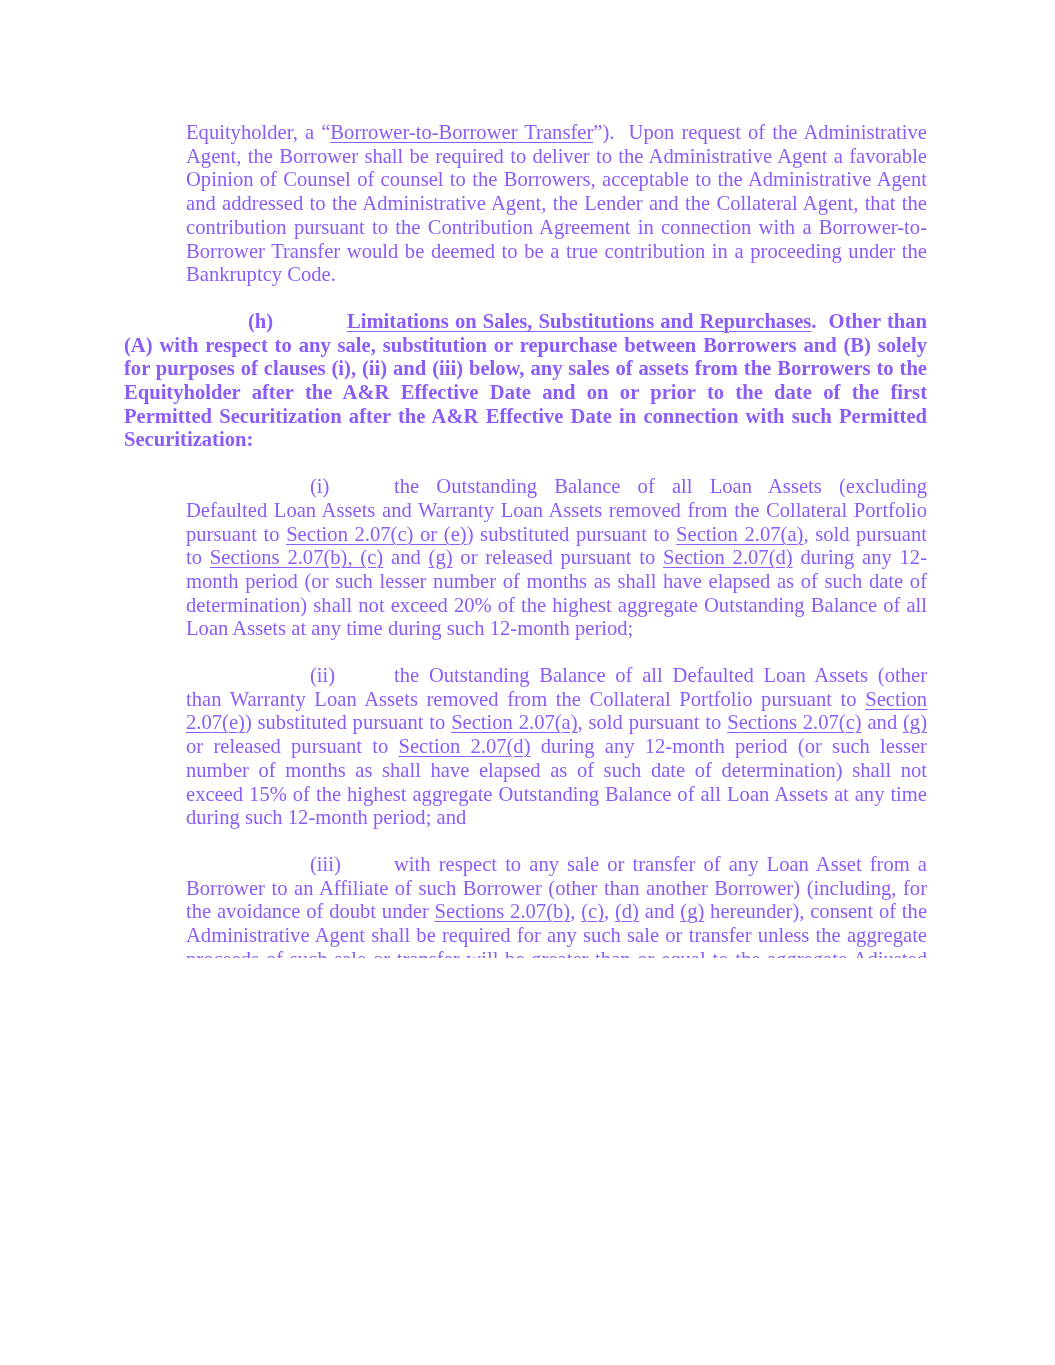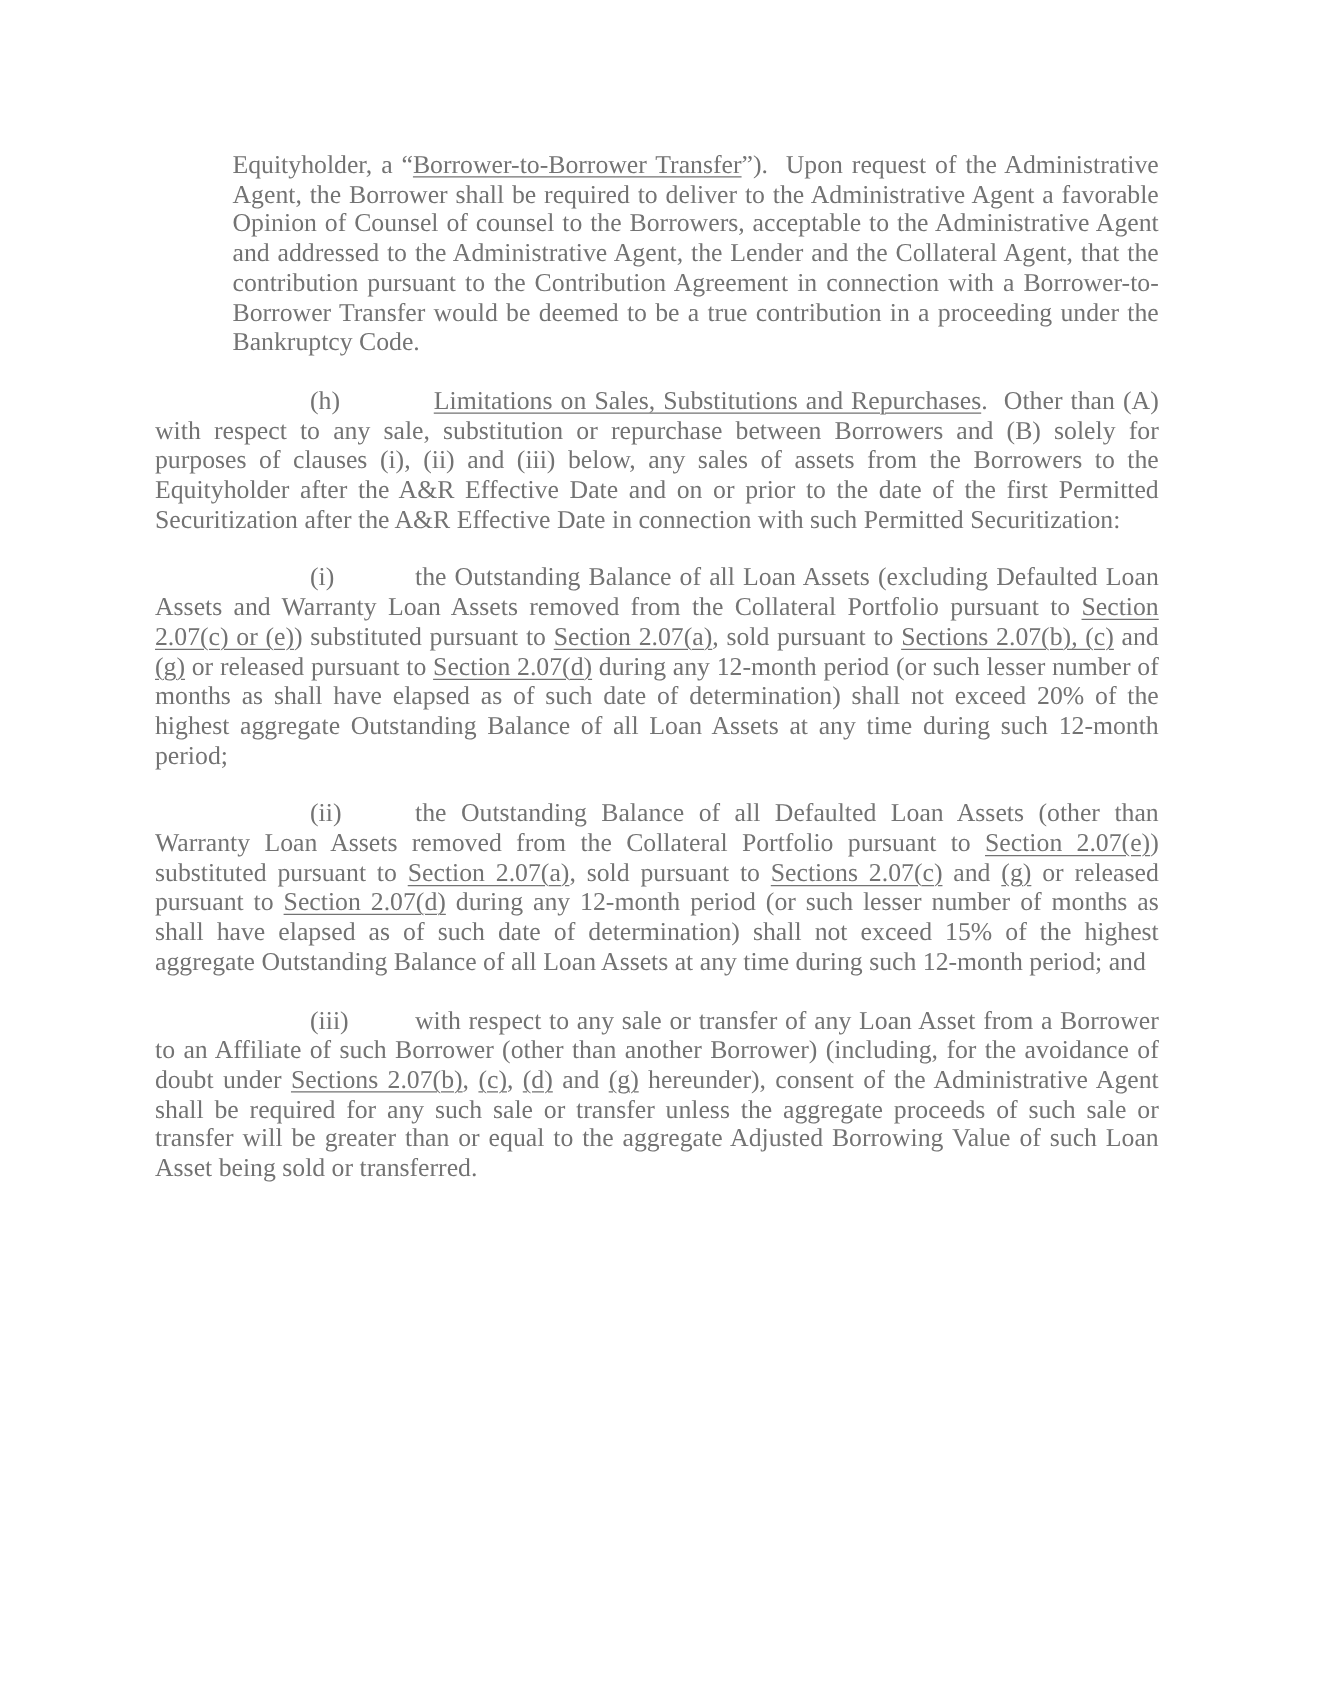--- a/index.html
+++ b/index.html
@@ -5,39 +5,39 @@
   html, body {
     margin: 0;
     padding: 0;
     background: #ffffff;
   }
   .page {
     position: relative;
     width: 1055px;
     height: 958px;
     background: #ffffff;
-    color: #737373;
+    color: #8b5cf6;
     font-family: "Liberation Serif", "DejaVu Serif", serif;
     overflow: hidden;
   }
   .content {
     padding: 121px 128px 0 124px; 
   }
   .para {
     margin: 0 0 23px 0;
     font-size: 20.6px;
     line-height: 23.7px;
     text-align: justify;
   }
   
   .para.cont { margin-left: 62px; }
   
-  .para.full { text-indent: 124px; }
+  .para.full { text-indent: 124px; font-weight: bold; }
   
-  .para.sub { text-indent: 124px; }
+  .para.sub { margin-left: 62px; text-indent: 124px; }
   .tab-label {
     display: inline-block;
     text-indent: 0;
   }
   .para.full .tab-label { width: 99px; }
   .para.sub  .tab-label { width: 84px; }
   u {
     text-decoration: underline;
     text-underline-offset: 3px;
     text-decoration-thickness: 1.4px;

